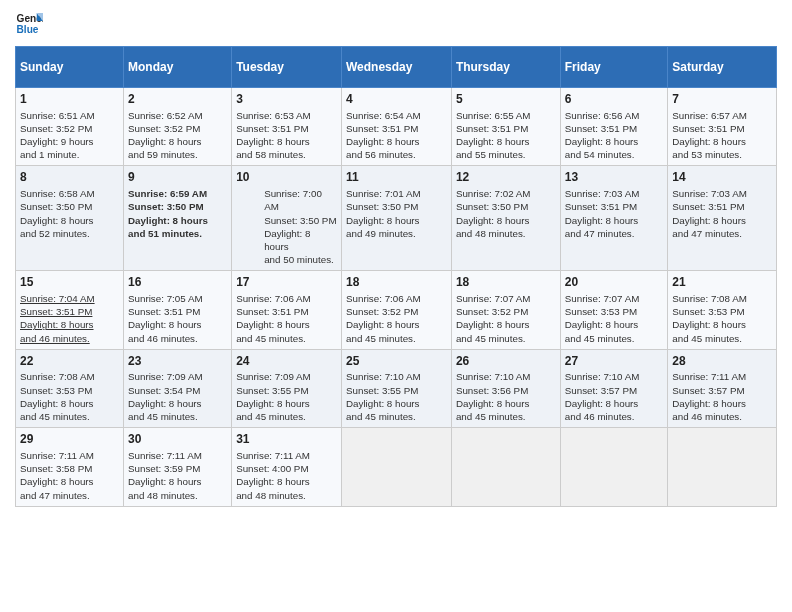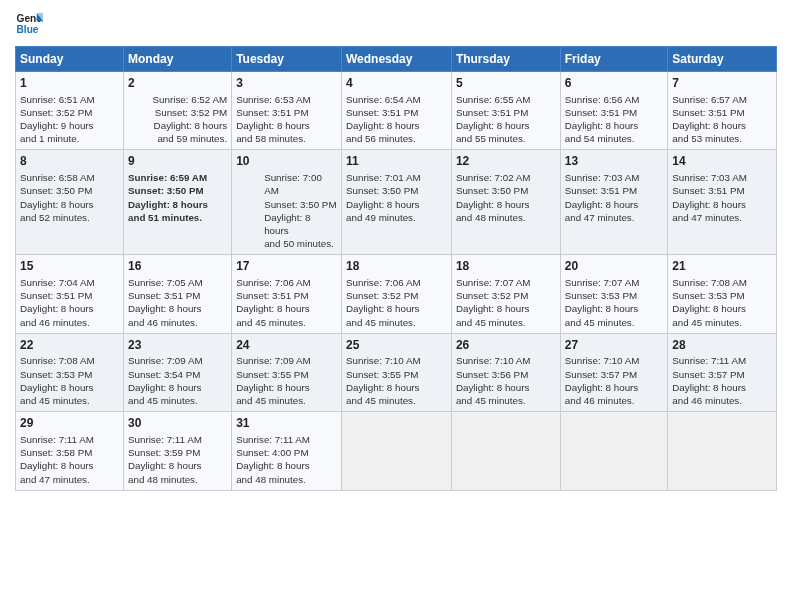--- a/index.html
+++ b/index.html
@@ -47,21 +47,21 @@
     .calendar {
       width: 100%;
       border-collapse: collapse;
       font-size: 10.5px;
     }
     .calendar thead tr {
       background: #2d6db5;
       color: #fff;
     }
     .calendar thead th {
-      padding: 5px 4px;
+      padding: 13px 4px;
       text-align: left;
       font-size: 12px;
       font-weight: bold;
       border: 1px solid #4a85c9;
     }
     .calendar tbody td {
       vertical-align: top;
       border: 1px solid #ccc;
       padding: 4px 4px 4px 4px;
       width: 113px;
@@ -131,21 +131,21 @@
     <tr>
           <td>
             <span class="day-num">1</span>
             <div class="day-detail" style="white-space: pre-wrap;">Sunrise: 6:51 AM
 Sunset: 3:52 PM
 Daylight: 9 hours
 and 1 minute.</div>
           </td>
           <td>
             <span class="day-num">2</span>
-            <div class="day-detail" style="white-space: pre-wrap; text-align: right;">Sunrise: 6:52 AM
+            <div class="day-detail" style="white-space: pre-wrap;">Sunrise: 6:52 AM
 Sunset: 3:52 PM
 Daylight: 8 hours
 and 59 minutes.</div>
           </td>
           <td>
             <span class="day-num">3</span>
             <div class="day-detail" style="white-space: pre-wrap;">Sunrise: 6:53 AM
 Sunset: 3:51 PM
 Daylight: 8 hours
 and 58 minutes.</div>
@@ -226,21 +226,21 @@
             <span class="day-num">14</span>
             <div class="day-detail" style="white-space: pre-wrap;">Sunrise: 7:03 AM
 Sunset: 3:51 PM
 Daylight: 8 hours
 and 47 minutes.</div>
           </td>
         </tr>
         <tr>
           <td>
             <span class="day-num">15</span>
-            <div class="day-detail" style="white-space: pre-wrap;">Sunrise: 7:04 AM
+            <div class="day-detail" style="white-space: pre-wrap; text-decoration: underline;">Sunrise: 7:04 AM
 Sunset: 3:51 PM
 Daylight: 8 hours
 and 46 minutes.</div>
           </td>
           <td>
             <span class="day-num">16</span>
             <div class="day-detail" style="white-space: pre-wrap;">Sunrise: 7:05 AM
 Sunset: 3:51 PM
 Daylight: 8 hours
 and 46 minutes.</div>

